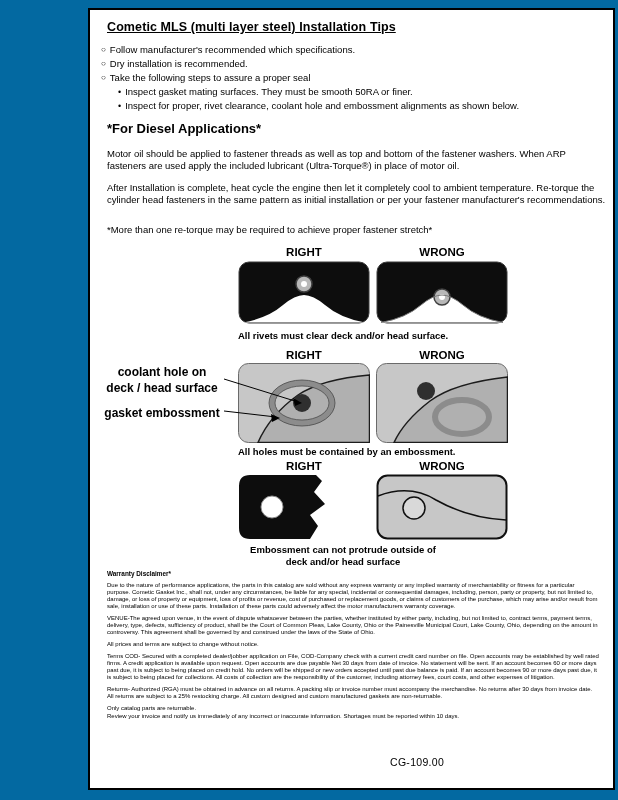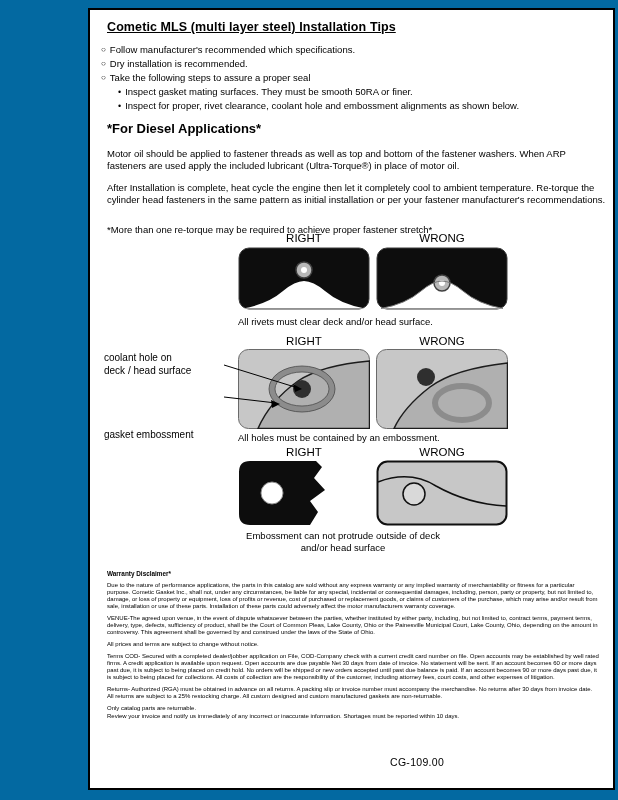--- a/index.html
+++ b/index.html
@@ -8,33 +8,33 @@
   .frame{position:absolute;left:88px;top:8px;width:527px;height:782px;border:2px solid #000;background:#fff;box-sizing:border-box;}
   .title{position:absolute;left:17px;top:10px;font-size:12.5px;font-weight:700;text-decoration:underline;letter-spacing:.1px;white-space:nowrap;}
   .tips{position:absolute;left:11px;top:34px;margin:0;padding:0;list-style:none;font-size:9.5px;}
   .tips li{display:flex;align-items:baseline;margin-bottom:3px;}
   .mk{flex:0 0 auto;}
   .mk.circ{font-size:8px;margin-right:4px;position:relative;top:-1px;}
   .mk.dot{font-size:9px;margin-left:17px;margin-right:4px;}
   .h-diesel{position:absolute;left:17px;top:111px;font-size:13px;font-weight:700;}
   .para{position:absolute;left:17px;width:500px;font-size:9.5px;line-height:1.32;}
   .p1{top:128px;}.p2{top:162px;}.p3{top:204px;}
-  .diagrams{position:absolute;left:0;top:222px;width:100%;height:340px;}
+  .diagrams{position:absolute;left:0;top:236px;width:100%;height:340px;font-weight:bold;}
   .dg-h{position:absolute;width:132px;text-align:center;font-size:11.5px;}
   .dg-img{position:absolute;width:132px;}
   .cl{left:148px;}.cr{left:286px;}
   .r1h{top:0;}.r1i{top:15px;height:63px;}
   .r2h{top:103px;}.r2i{top:117px;height:80px;}
   .r3h{top:214px;}.r3i{top:228px;height:66px;}
   .cap{position:absolute;left:148px;font-size:9.5px;text-align:center;}
   .cap1{top:84px;}.cap2{top:200px;}
   .cap3{top:298px;width:210px;line-height:1.25;}
-  .lbl{position:absolute;text-align:left;font-size:10px;line-height:1.3;}
+  .lbl{position:absolute;text-align:center;font-size:12px;line-height:1.3;}
   .lbl1{left:14px;top:119px;width:116px;}
-  .lbl2{left:14px;top:160px;width:116px;margin-top:36px;}
+  .lbl2{left:14px;top:160px;width:116px;}
   .connectors{position:absolute;left:132px;top:126px;}
   .disclaimer{position:absolute;left:17px;top:560px;width:492px;font-size:6px;line-height:1.2;}
   .disclaimer .dh{font-weight:700;font-size:6.4px;margin:0 0 4px 0;}
   .disclaimer p{margin:0 0 4.5px 0;}
   .disclaimer p.tight{margin-bottom:1px;}
   .footer{position:absolute;left:300px;top:746px;font-size:10.5px;letter-spacing:.3px;}
   svg{display:block;}
 </style>
 </head>
 <body>

